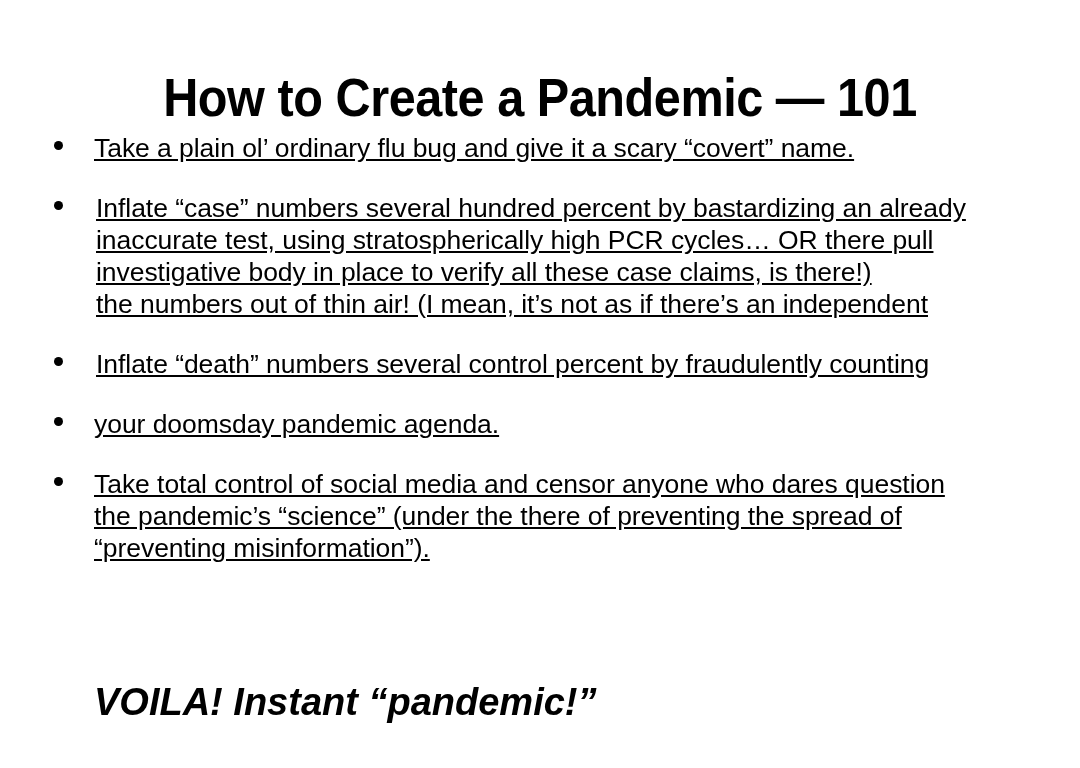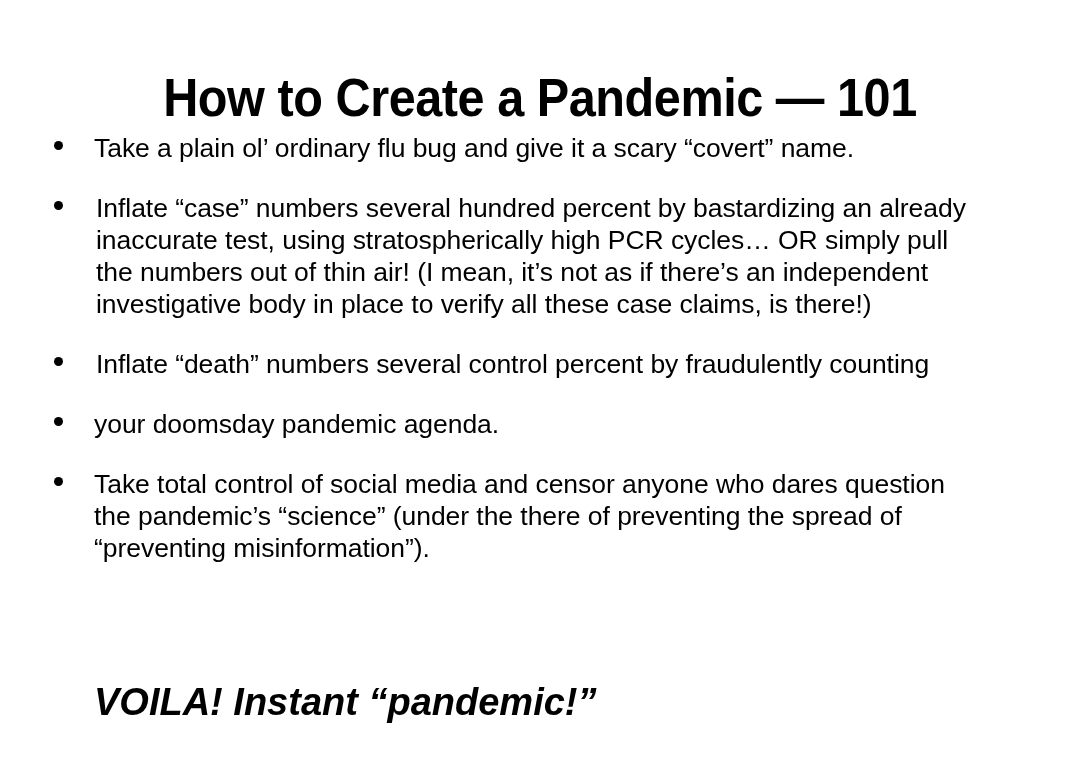--- a/index.html
+++ b/index.html
@@ -65,20 +65,21 @@
     left: 8px;
     top: 9px;
     width: 9px;
     height: 9px;
     border-radius: 50%;
     background: #000000;
   }
 
   .bullet-text {
     display: block;
+    text-decoration: underline;
   }
   .bullet-text .ln {
     display: block;
     white-space: pre;
   }
 
   
   .bullet-item.indent-nudge {
     padding-left: 50px;
   }
@@ -109,23 +110,23 @@
       <span class="bullet-dot"></span>
       <span class="bullet-text">
         <span class="ln">Take a plain ol’ ordinary flu bug and give it a scary “covert” name.</span>
       </span>
     </div>
 
     <div class="bullet-item indent-nudge">
       <span class="bullet-dot"></span>
       <span class="bullet-text">
         <span class="ln">Inflate “case” numbers several hundred percent by bastardizing an already</span>
-        <span class="ln">inaccurate test, using stratospherically high PCR cycles… OR simply pull</span>
+        <span class="ln">inaccurate test, using stratospherically high PCR cycles… OR there pull</span>
+        <span class="ln">investigative body in place to verify all these case claims, is there!)</span>
         <span class="ln">the numbers out of thin air! (I mean, it’s not as if there’s an independent</span>
-        <span class="ln">investigative body in place to verify all these case claims, is there!)</span>
       </span>
     </div>
 
     <div class="bullet-item indent-nudge">
       <span class="bullet-dot"></span>
       <span class="bullet-text">
         <span class="ln">Inflate “death” numbers several control percent by fraudulently counting</span>
       </span>
     </div>
 

